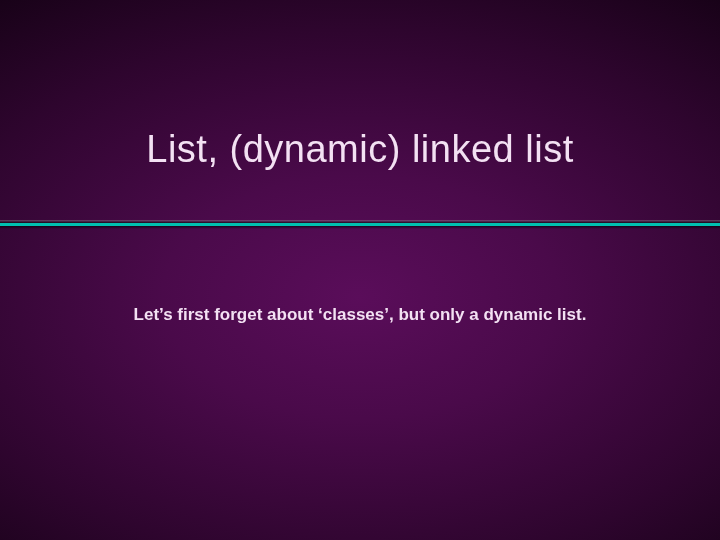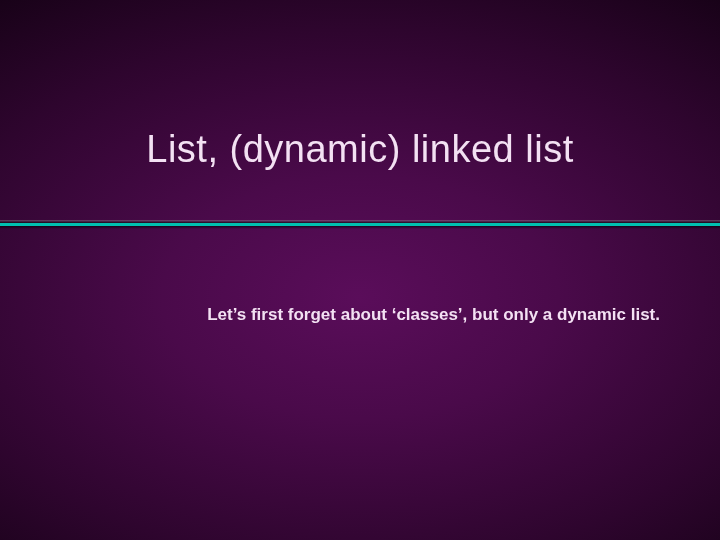--- a/index.html
+++ b/index.html
@@ -36,21 +36,21 @@
   }
   .divider .shadow {
     height: 3px;
     background: linear-gradient(to bottom, rgba(0,0,0,0.6), rgba(0,0,0,0));
   }
   .body-text {
     position: absolute;
     top: 302px;
     left: 0;
     width: 100%;
-    text-align: right;
+    text-align: center;
     color: #f3e1f3;
     font-size: 17px;
     font-weight: 700;
     line-height: 1.55;
     padding: 0 60px;
   }
   .body-text .line { display: block; }
 </style>
 </head>
 <body>

